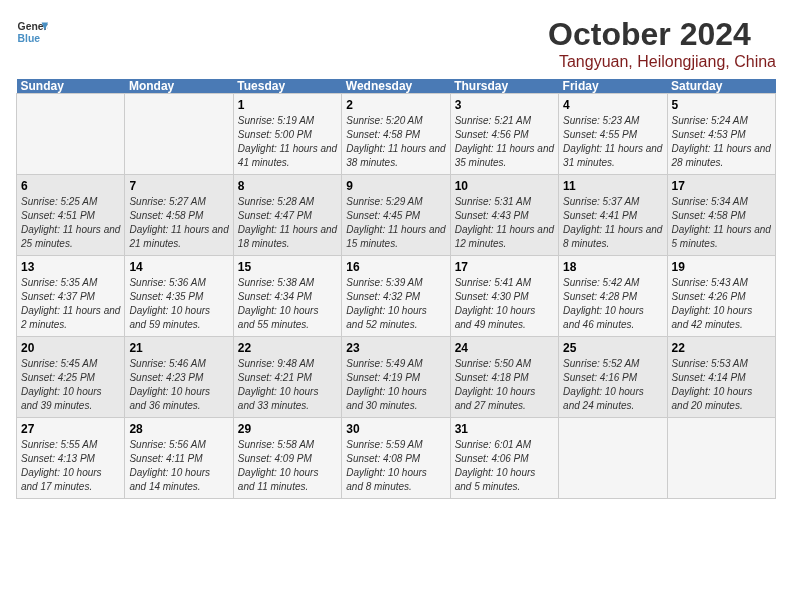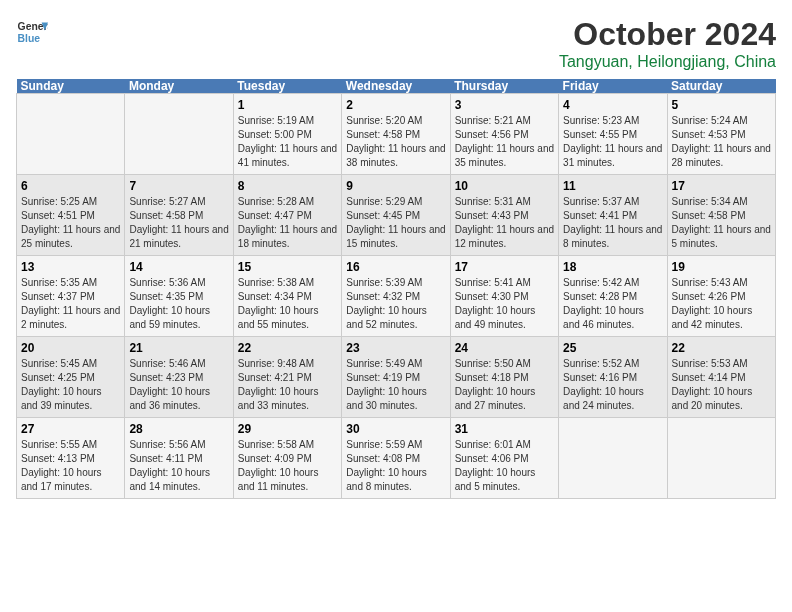--- a/index.html
+++ b/index.html
@@ -19,31 +19,31 @@
     .logo {
       display: flex;
       align-items: center;
       gap: 4px;
     }
     .logo-icon {
       width: 32px;
       height: 32px;
     }
     .title-block {
-      text-align: right;
+      text-align: center;
     }
     .title-block h1 {
       font-size: 32px;
       font-weight: bold;
       color: #333;
     }
     .title-block h2 {
       font-size: 16px;
       font-weight: normal;
-      color: #15803d;
+      color: #7f1d1d;
       margin-left: 36px;
     }
     table {
       width: 100%;
       border-collapse: collapse;
       font-size: 11px;
     }
     thead tr th {
       background-color: #4a7ab5;
       color: #fff;
@@ -68,20 +68,21 @@
     .day-number {
       font-weight: bold;
       font-size: 12px;
       display: block;
       margin-bottom: 2px;
     }
     .day-info {
       font-size: 10px;
       line-height: 1.4;
       color: #333;
+      font-style: italic;
     }
   </style>
 </head>
 <body>
 
 <div class="header">
   <div class="logo">
     <svg class="logo-icon" viewBox="0 0 40 40">
       <text x="2" y="18" font-size="13" font-weight="bold" fill="#333">General</text>
       <text x="2" y="32" font-size="13" font-weight="bold" fill="#4a90c4">Blue</text>

